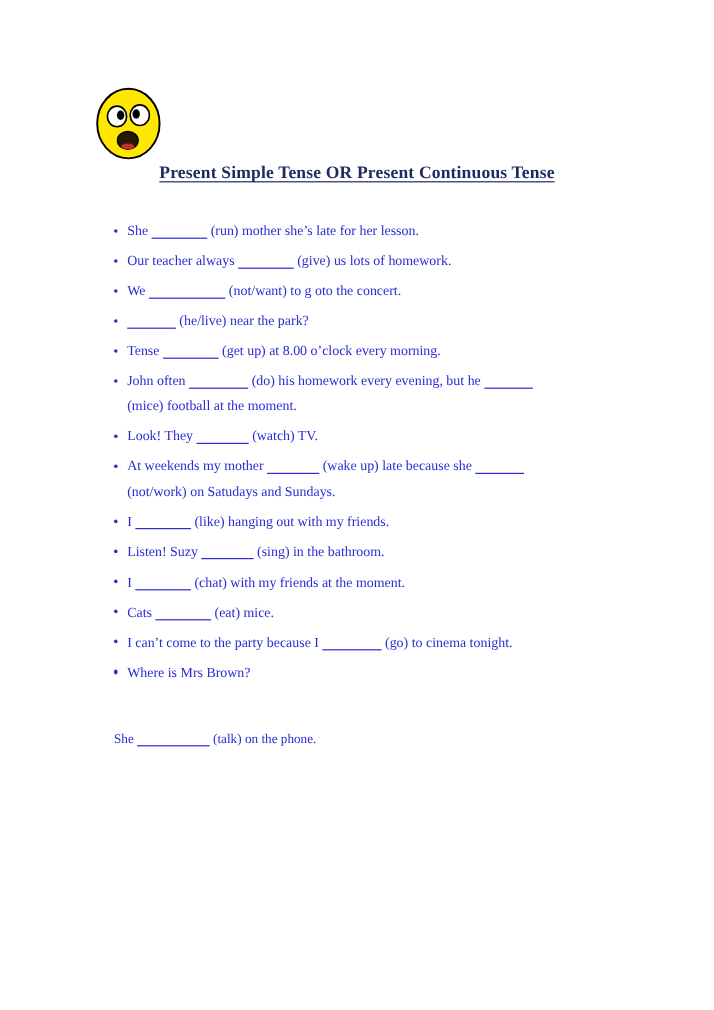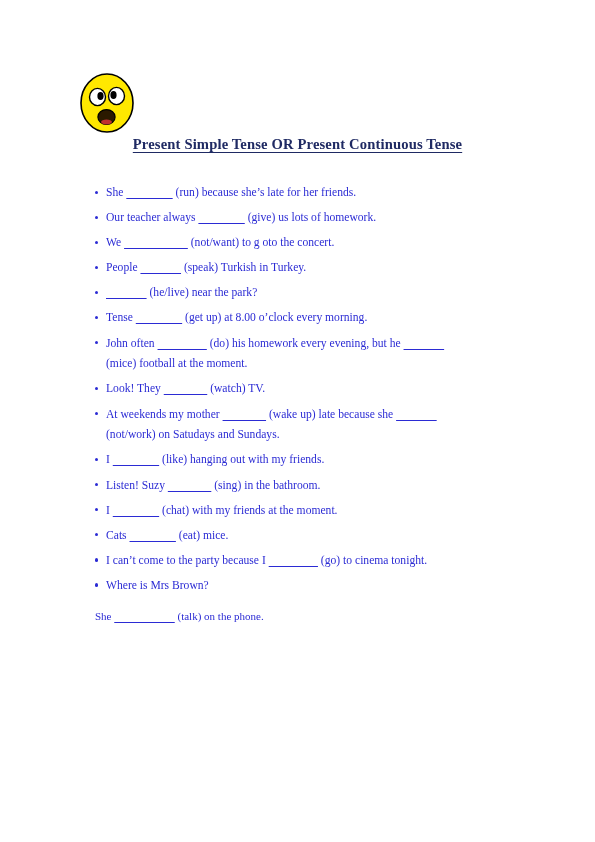--- a/index.html
+++ b/index.html
@@ -127,33 +127,29 @@
       </svg>
     </div>
 
     <div class="title">Present Simple Tense OR Present Continuous Tense</div>
 
   </div>
 
   <div class="exercise-list">
       <div class="item">
         <span class="bullet"></span>
-        <span class="line"><span>She </span><span class="blank">                </span><span> (run) because she’s late for her friends.</span></span>
+        <span class="line"><span>She </span><span class="blank">                </span><span> (run) mother she’s late for her lesson.</span></span>
       </div>
       <div class="item">
         <span class="bullet"></span>
         <span class="line"><span>Our teacher always </span><span class="blank">                </span><span> (give) us lots of homework.</span></span>
       </div>
       <div class="item">
         <span class="bullet"></span>
         <span class="line"><span>We </span><span class="blank">                      </span><span> (not/want) to g oto the concert.</span></span>
-      </div>
-      <div class="item">
-        <span class="bullet"></span>
-        <span class="line"><span>People </span><span class="blank">              </span><span> (speak) Turkish in Turkey.</span></span>
       </div>
       <div class="item">
         <span class="bullet"></span>
         <span class="line"><span class="blank">              </span><span> (he/live) near the park?</span></span>
       </div>
       <div class="item">
         <span class="bullet"></span>
         <span class="line"><span>Tense </span><span class="blank">                </span><span> (get up) at 8.00 o’clock every morning.</span></span>
       </div>
       <div class="item two-line">

